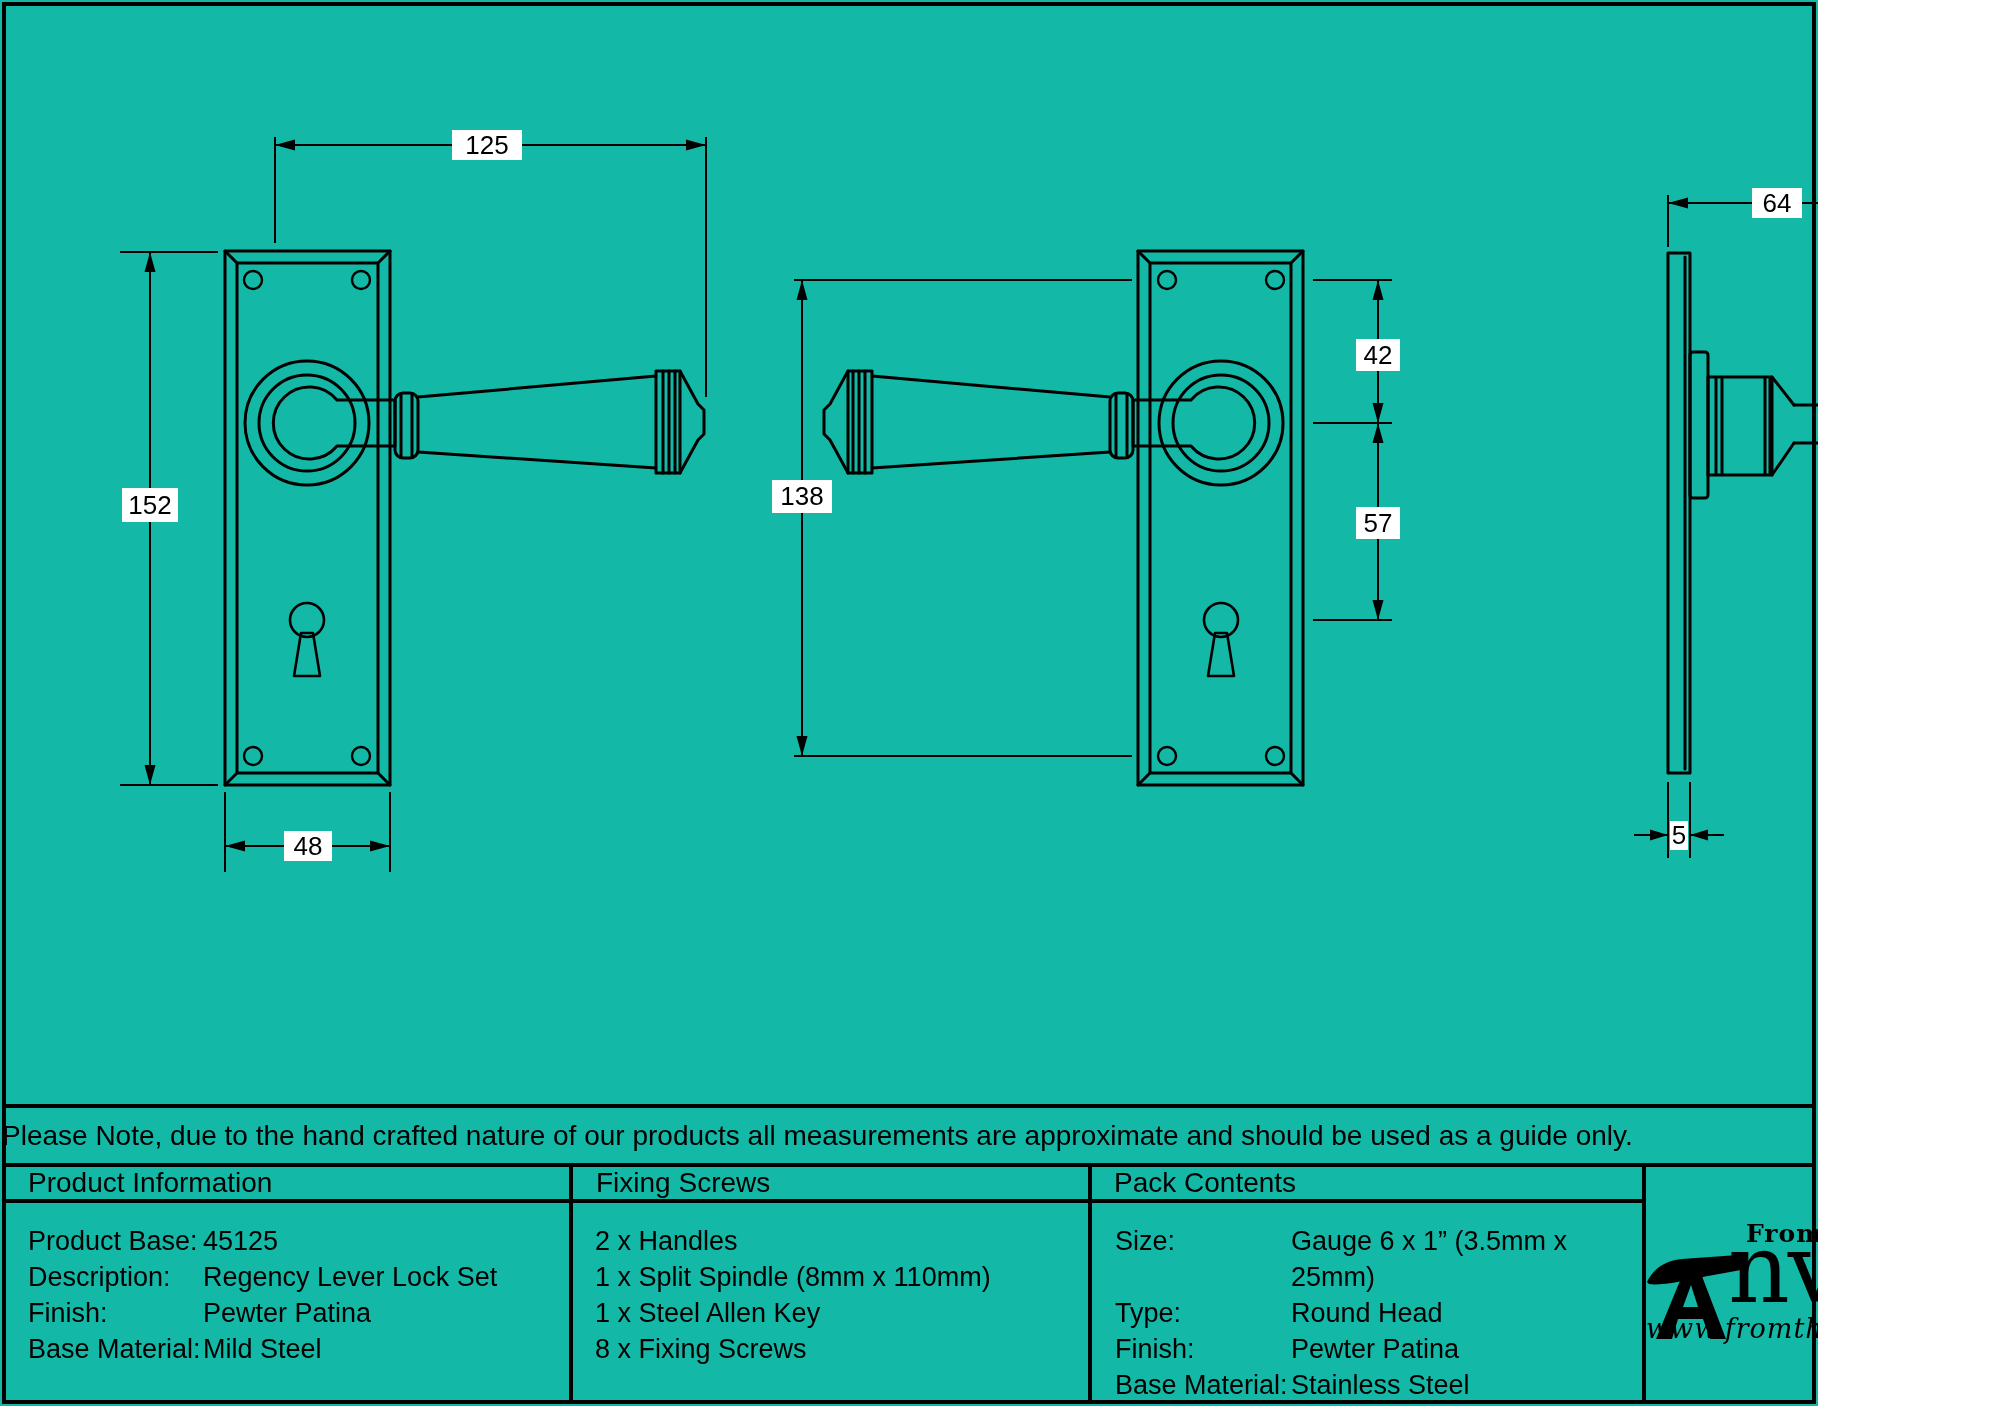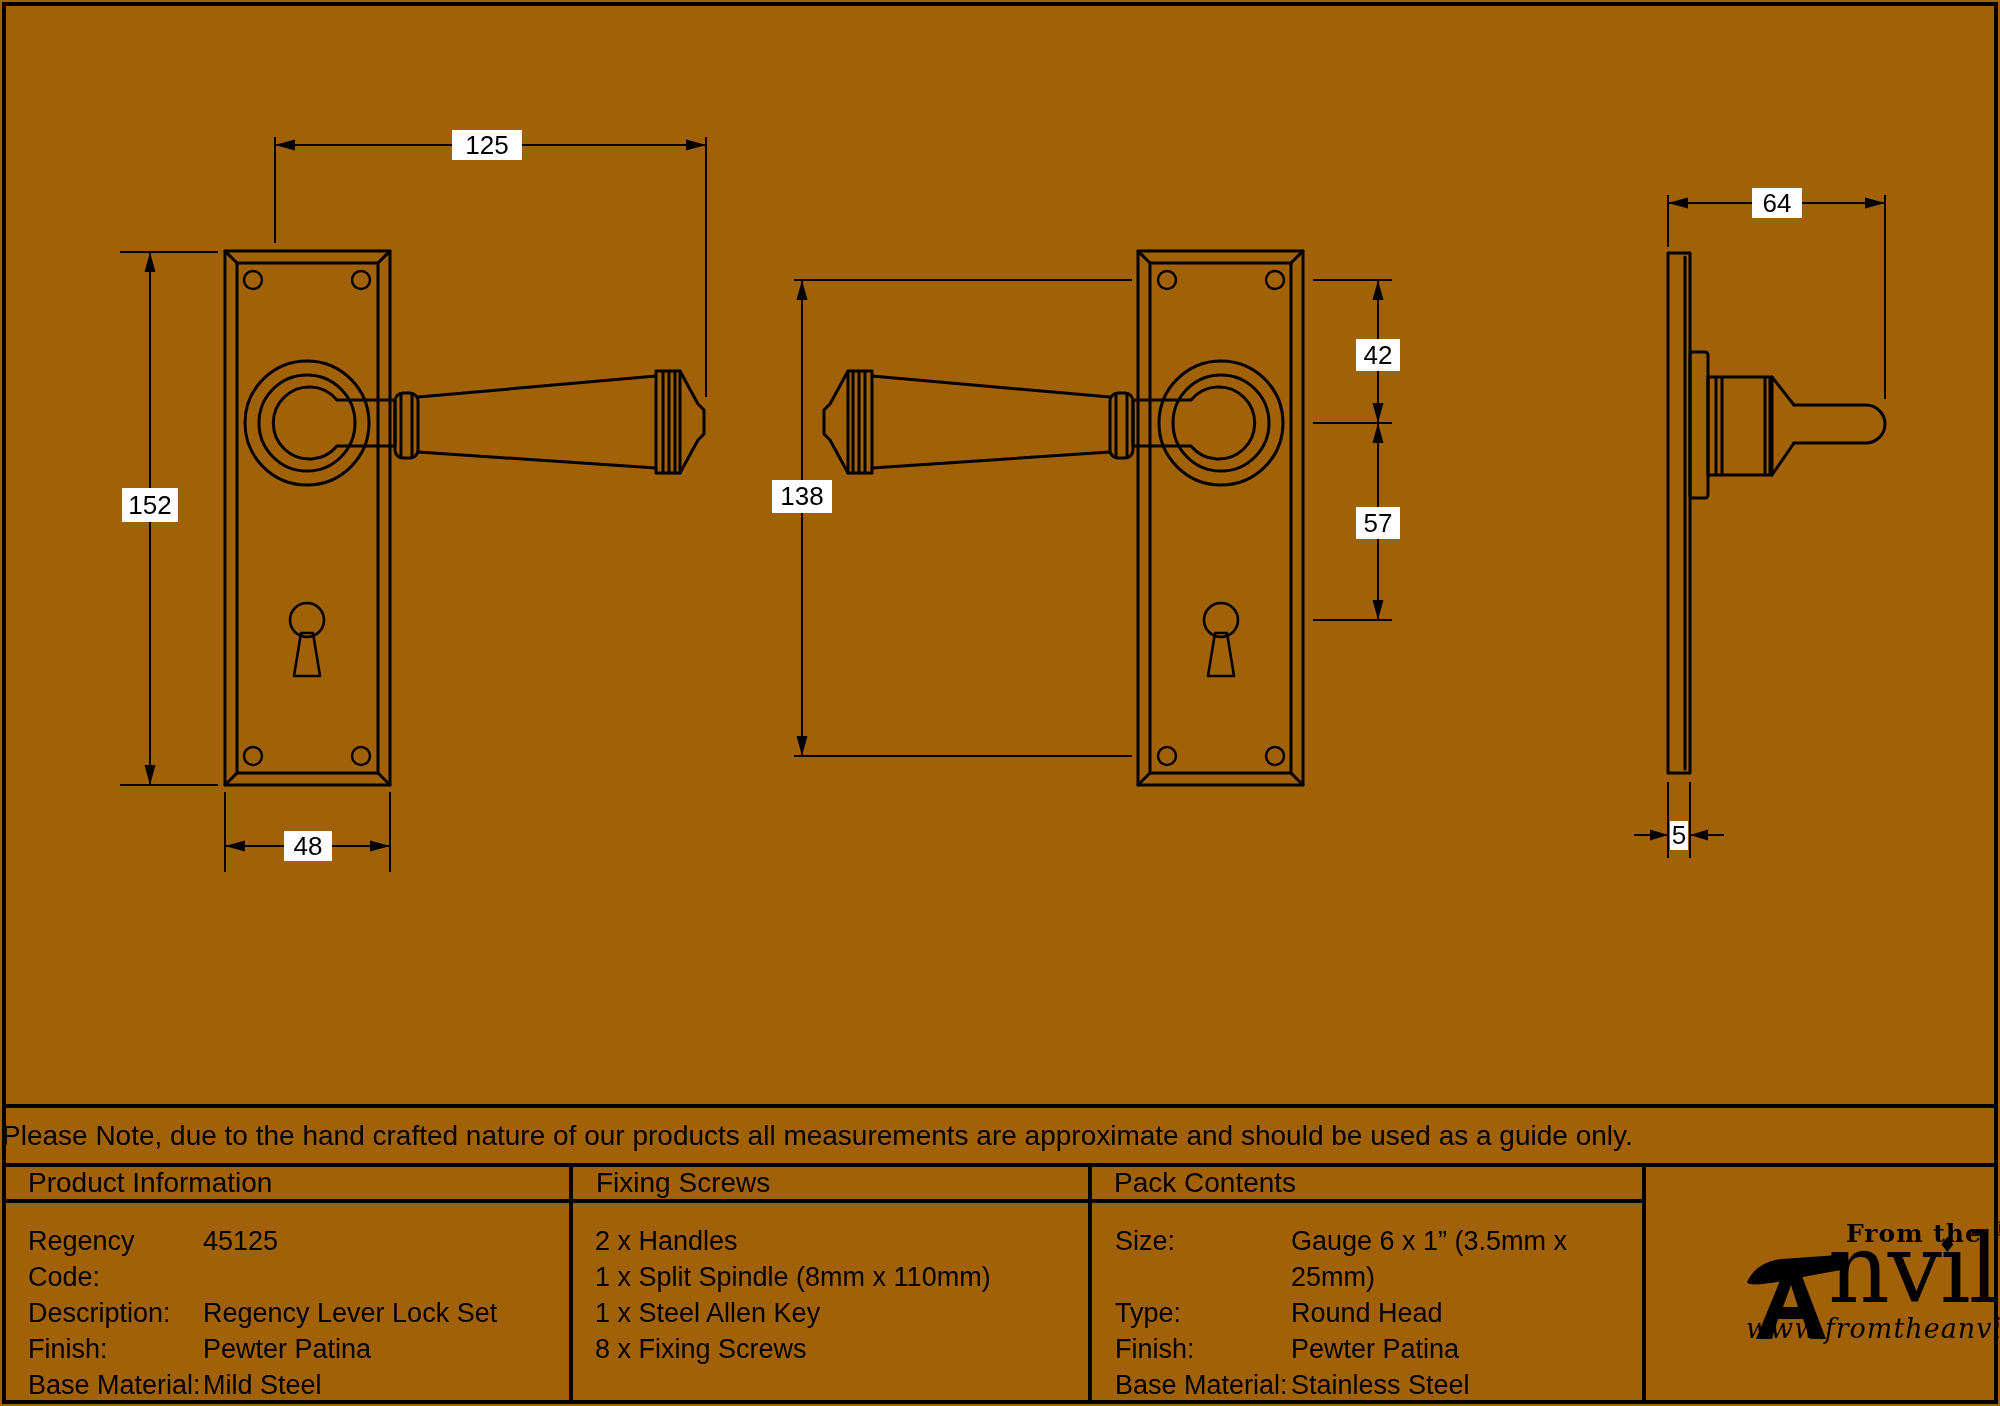--- a/index.html
+++ b/index.html
@@ -1,16 +1,16 @@
 <!DOCTYPE html>
 <html><head>
 <meta charset="utf-8">
 <style>
   html,body{margin:0;padding:0;background:#fff;}
-  #stage{position:relative;width:2000px;height:1406px;background:#a16207;color:#000;
+  #stage{position:relative;width:1818px;height:1406px;background:#14b8a6;color:#000;
          font-family:"Liberation Sans",sans-serif;overflow:hidden;}
   #frame{position:absolute;left:2px;top:2px;right:2px;bottom:2px;border:4px solid #000;}
   #drawing-svg{position:absolute;left:0;top:0;}
 
   
   #note-row{position:absolute;left:2px;right:2px;top:1104px;height:63px;box-sizing:border-box;
             border-top:4px solid #000;border-bottom:4px solid #000;display:flex;align-items:center;
             font-size:28px;}
 
   
@@ -203,21 +203,21 @@
           <span id="logo-fromthe">From the</span>
           <span id="logo-diamond">♦</span>
           <span id="logo-reg">®</span>
         </div>
         <div id="logo-url">www.fromtheanvil.co.uk</div>
       </div>
     </div>
 
     <div class="bcell colline c1">
       <div class="kv">
-        <span class="k">Regency Code:</span>
+        <span class="k">Product Base:</span>
         <span class="v">45125</span>
       </div>
       <div class="kv">
         <span class="k">Description:</span>
         <span class="v">Regency Lever Lock Set</span>
       </div>
       <div class="kv">
         <span class="k">Finish:</span>
         <span class="v">Pewter Patina</span>
       </div>

